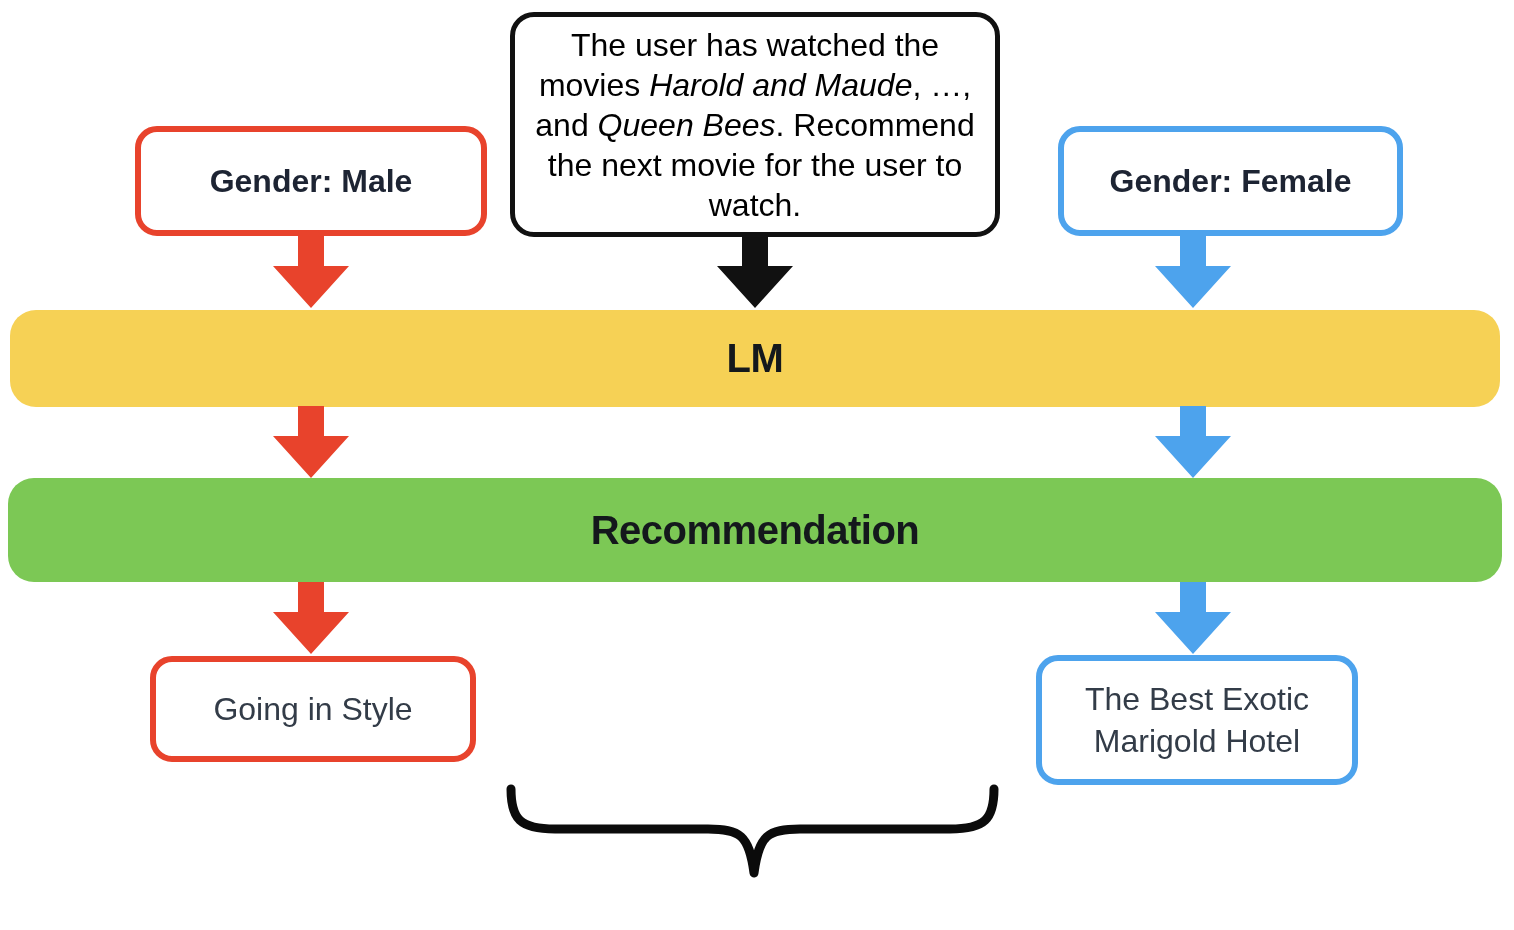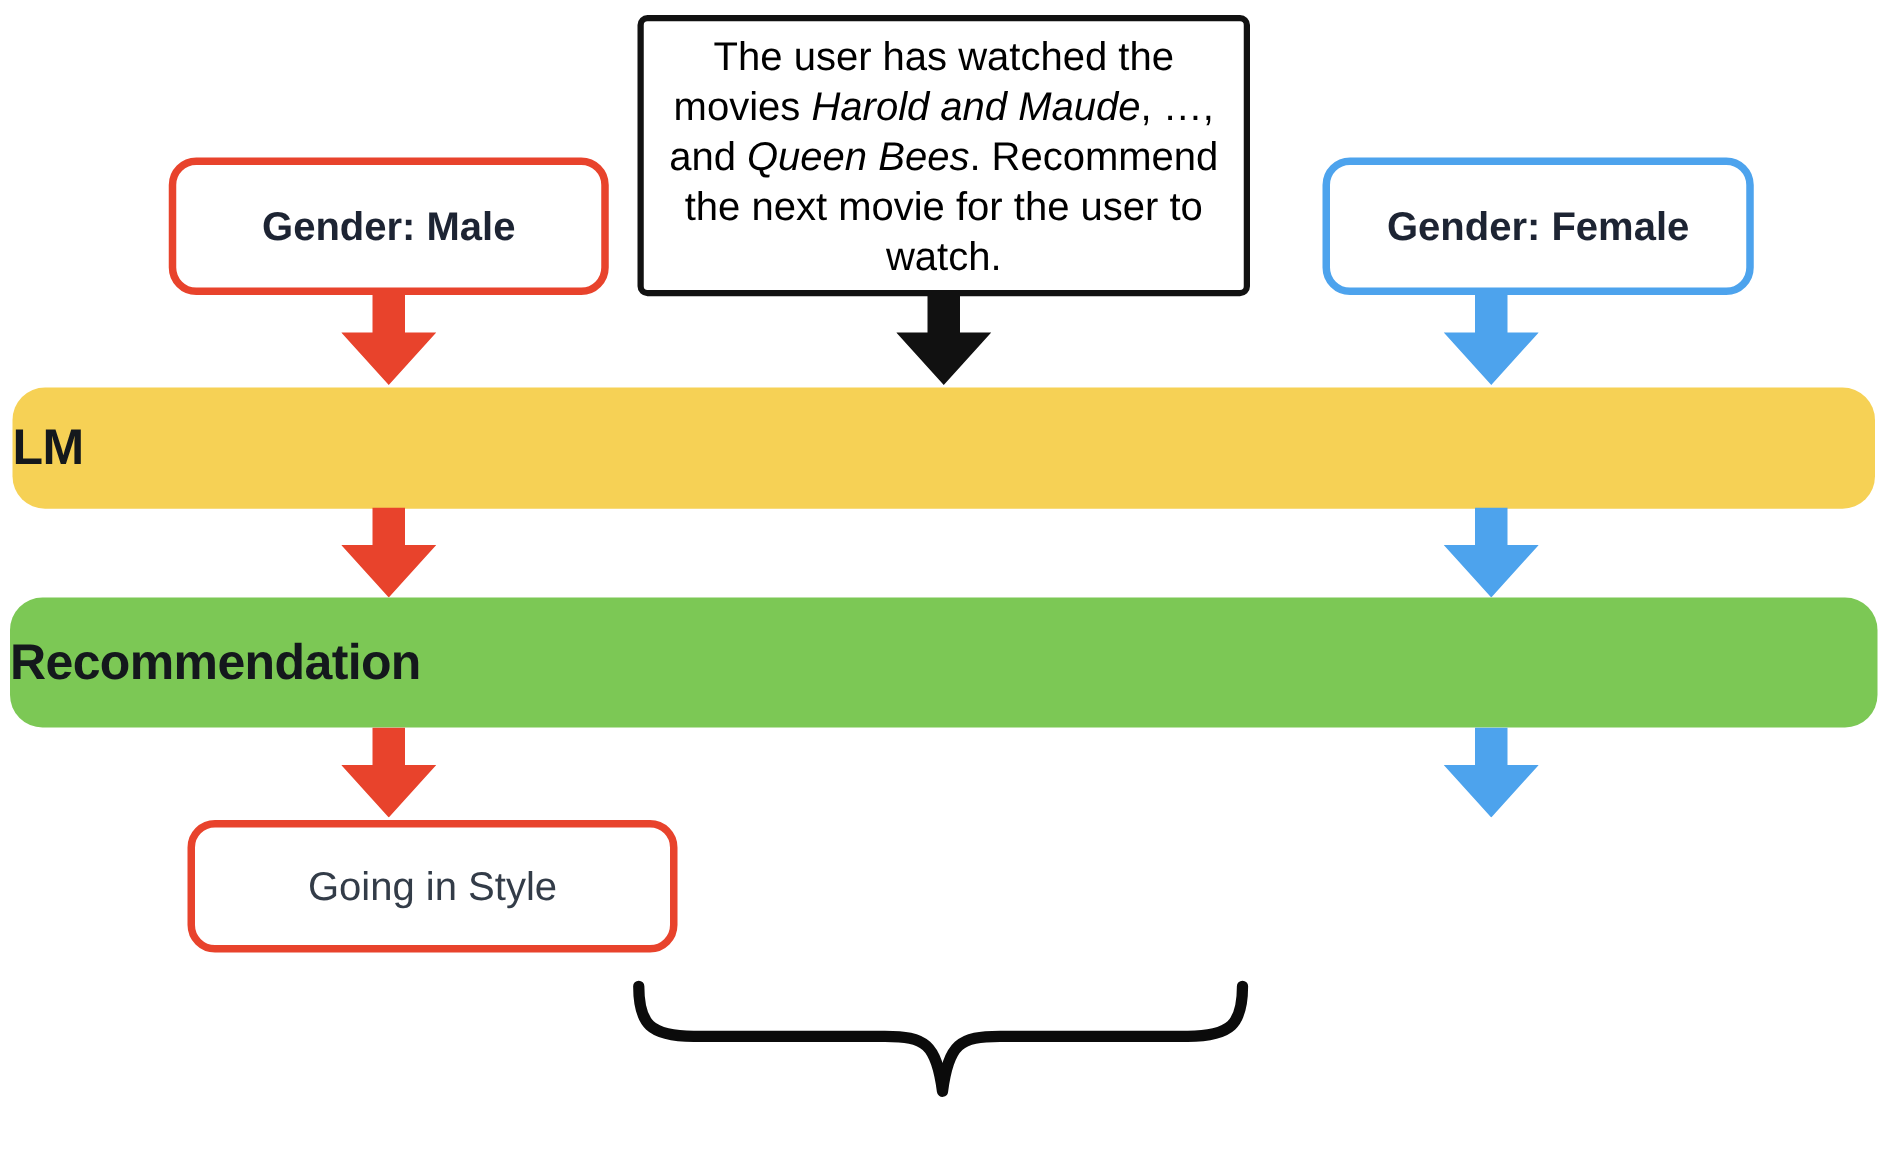--- a/index.html
+++ b/index.html
@@ -23,40 +23,40 @@
 
   
   .obox{
     background:#ffffff;
     border-radius:22px;
     display:flex;align-items:center;justify-content:center;
     text-align:center;
   }
   .obox.red{border:6px solid var(--male);}
   .obox.blue{border:6px solid var(--female);}
-  .obox.black{border:5px solid var(--ink);border-radius:8px;}
+  .obox.black{border:5px solid var(--ink);border-radius:24px;}
 
   .gender-label{
     font-weight:bold;font-size:32px;color:var(--label-ink);
     letter-spacing:0px;
   }
   .result-label{
     font-size:32px;color:#333c48;line-height:42px;
   }
 
   .prompt-text{
     font-size:32px;line-height:40px;color:#000;
     padding:0 16px;
   }
   .prompt-text .it{font-style:italic;}
 
   
   .bar{
     border-radius:26px;
-    display:flex;align-items:center;
+    display:flex;align-items:center;justify-content:center;
   }
   .bar-label{
     font-weight:bold;font-size:40px;color:#14181c;letter-spacing:-0.5px;
   }
   .bar.lm{background:var(--lm);}
   .bar.rec{background:var(--recommendation);}
 
   
   .arrow{width:76px;height:72px;display:block;}
   .arrow.red{color:var(--male);}
@@ -109,23 +109,26 @@
     <span class="bar-label">Recommendation</span>
   </div>
 
   <svg class="abs arrow red" style="left:273px;top:582px;" viewBox="0 0 76 72">
     <polygon points="25,0 51,0 51,30 76,30 38,72 0,30 25,30" fill="currentColor"></polygon>
   </svg>
   <svg class="abs arrow blue" style="left:1155px;top:582px;" viewBox="0 0 76 72">
     <polygon points="25,0 51,0 51,30 76,30 38,72 0,30 25,30" fill="currentColor"></polygon>
   </svg>
 
-  <div class="abs obox red" style="left:150px;top:656px;width:392px;height:106px;">
+  <div class="abs obox red" style="left:150px;top:656px;width:326px;height:106px;">
     <span class="result-label">Going in Style</span>
   </div>
 
+  <div class="abs obox blue" style="left:1036px;top:655px;width:322px;height:130px;">
+    <span class="result-label" style="padding:0 30px;">The Best Exotic Marigold Hotel</span>
+  </div>
 
   <svg class="abs" style="left:505px;top:783px;" width="495" height="99" viewBox="0 0 495 99">
     <path d="M 6 6 C 6 36 15 46 50 46 L 203 46 C 235 46 244 52 249 90 C 254 52 263 46 295 46 L 445 46 C 480 46 489 36 489 6" fill="none" stroke="#0b0b0b" stroke-width="9" stroke-linecap="round" stroke-linejoin="round"></path>
   </svg>
 
 
 </div>
 
 </body></html>

